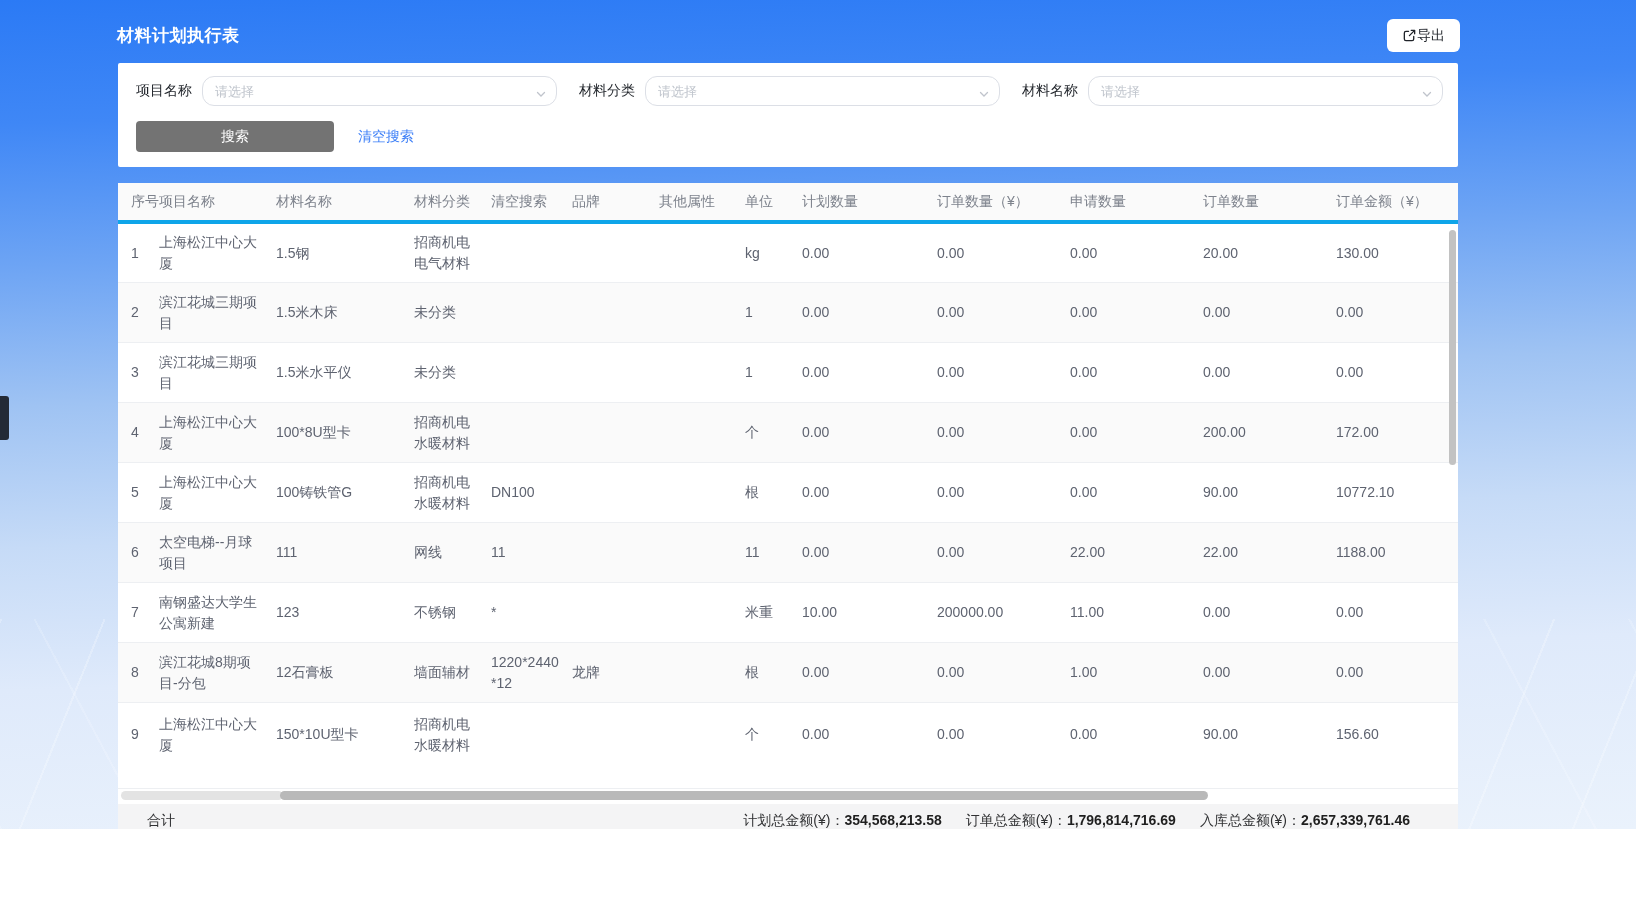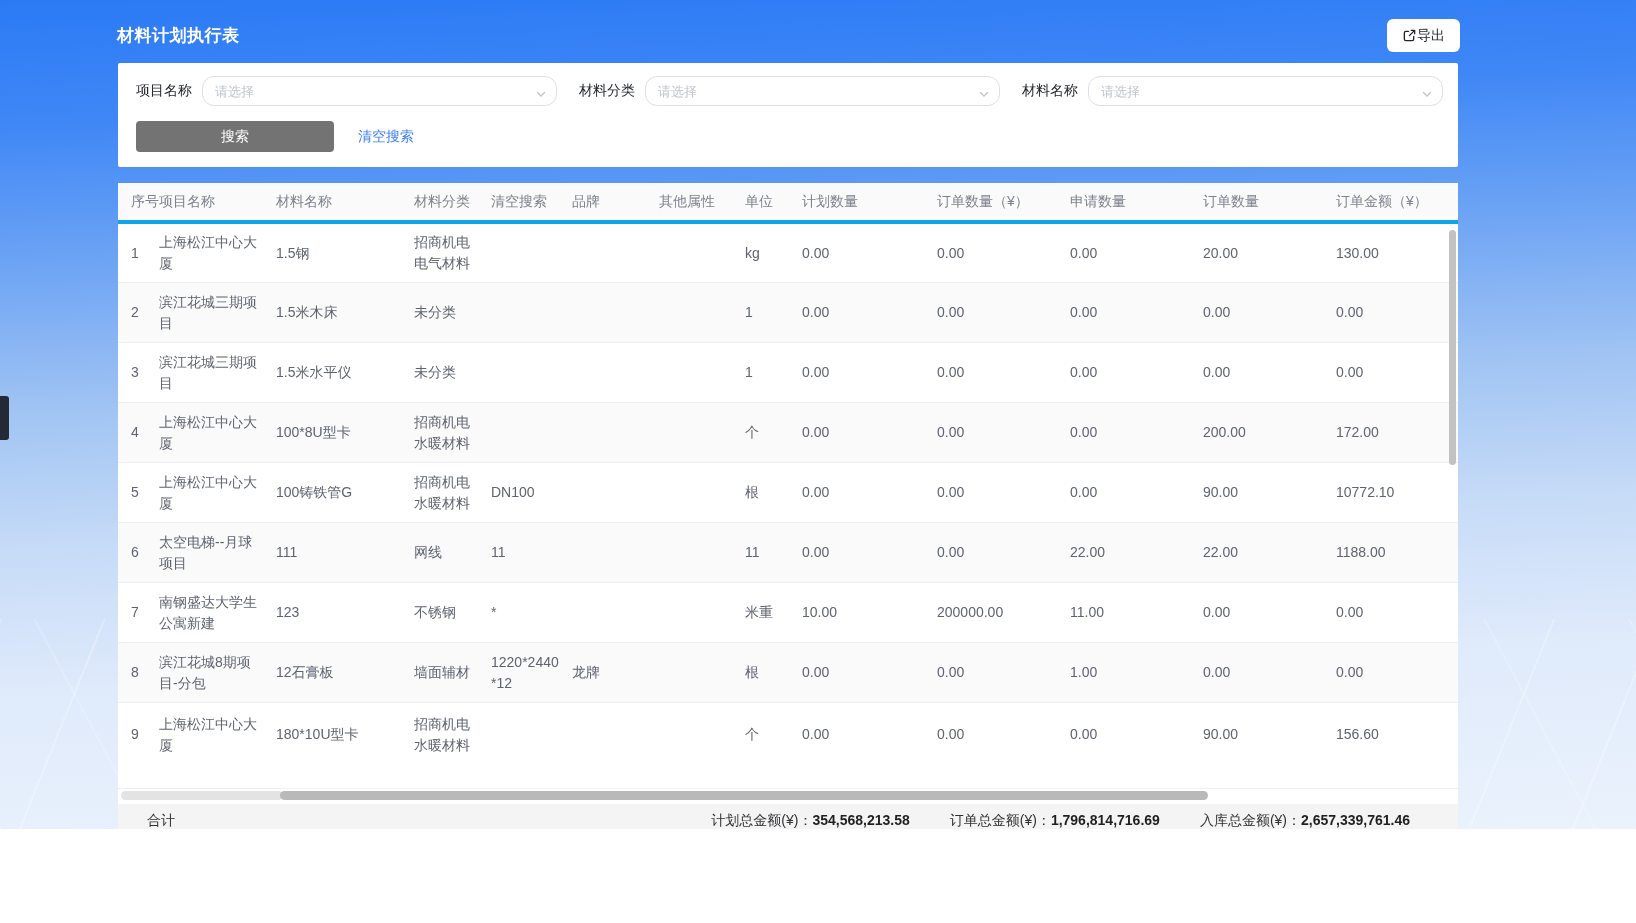--- a/index.html
+++ b/index.html
@@ -46,21 +46,21 @@
   tbody tr:last-child td{ padding-bottom:30px; }
 
   .vscroll-thumb{ position:absolute; right:2px; top:47px; width:7px; height:235px; background:#c2c2c2; border-radius:4px; cursor:grab; }
   .hscroll{ position:absolute; left:0; right:0; top:608px; height:9px; }
   .hscroll-track{ position:absolute; left:3px; top:0; width:162px; height:9px; background:#e3e3e3; border-radius:5px; }
   .hscroll-thumb{ position:absolute; left:162px; top:0; width:928px; height:9px; background:#b9b9b9; border-radius:5px; cursor:grab; }
 
   
   .totals{ position:absolute; left:0; right:0; top:621px; height:34px; background:#F4F4F5; display:flex; align-items:center; font-size:14px; }
   .totals-label{ margin-left:29px; color:#303133; font-weight:500; }
-  .totals-items{ margin-left:auto; margin-right:48px; display:flex; gap:40px; }
+  .totals-items{ margin-left:auto; margin-right:48px; display:flex; gap:24px; }
   .total-item{ color:#303133; white-space:nowrap; }
   .total-item b{ font-weight:bold; color:#1f1f1f; }
 
   
   .pagination{ position:absolute; left:0; right:0; top:655px; height:38px; display:flex; align-items:center; justify-content:center; font-size:13px; color:#606266; }
   .pg-total{ margin-right:14px; }
   .pg-arrow{ width:28px; height:28px; display:flex; align-items:center; justify-content:center; background:transparent; border:none; cursor:pointer; }
   .pg-arrow.disabled{ cursor:default; }
   .pg-pages{ display:flex; align-items:center; }
   .pg-num{ min-width:28px; height:28px; margin:0 3px; display:flex; align-items:center; justify-content:center; font-weight:600; color:#303133; cursor:pointer; border-radius:2px; }
@@ -283,21 +283,21 @@
             <td>根</td>
             <td>0.00</td>
             <td>0.00</td>
             <td>1.00</td>
             <td>0.00</td>
             <td>0.00</td>
           </tr>
           <tr>
             <td>9</td>
             <td>上海松江中心大厦</td>
-            <td>180*10U型卡</td>
+            <td>150*10U型卡</td>
             <td>招商机电水暖材料</td>
             <td></td>
             <td></td>
             <td></td>
             <td>个</td>
             <td>0.00</td>
             <td>0.00</td>
             <td>0.00</td>
             <td>90.00</td>
             <td>156.60</td>

